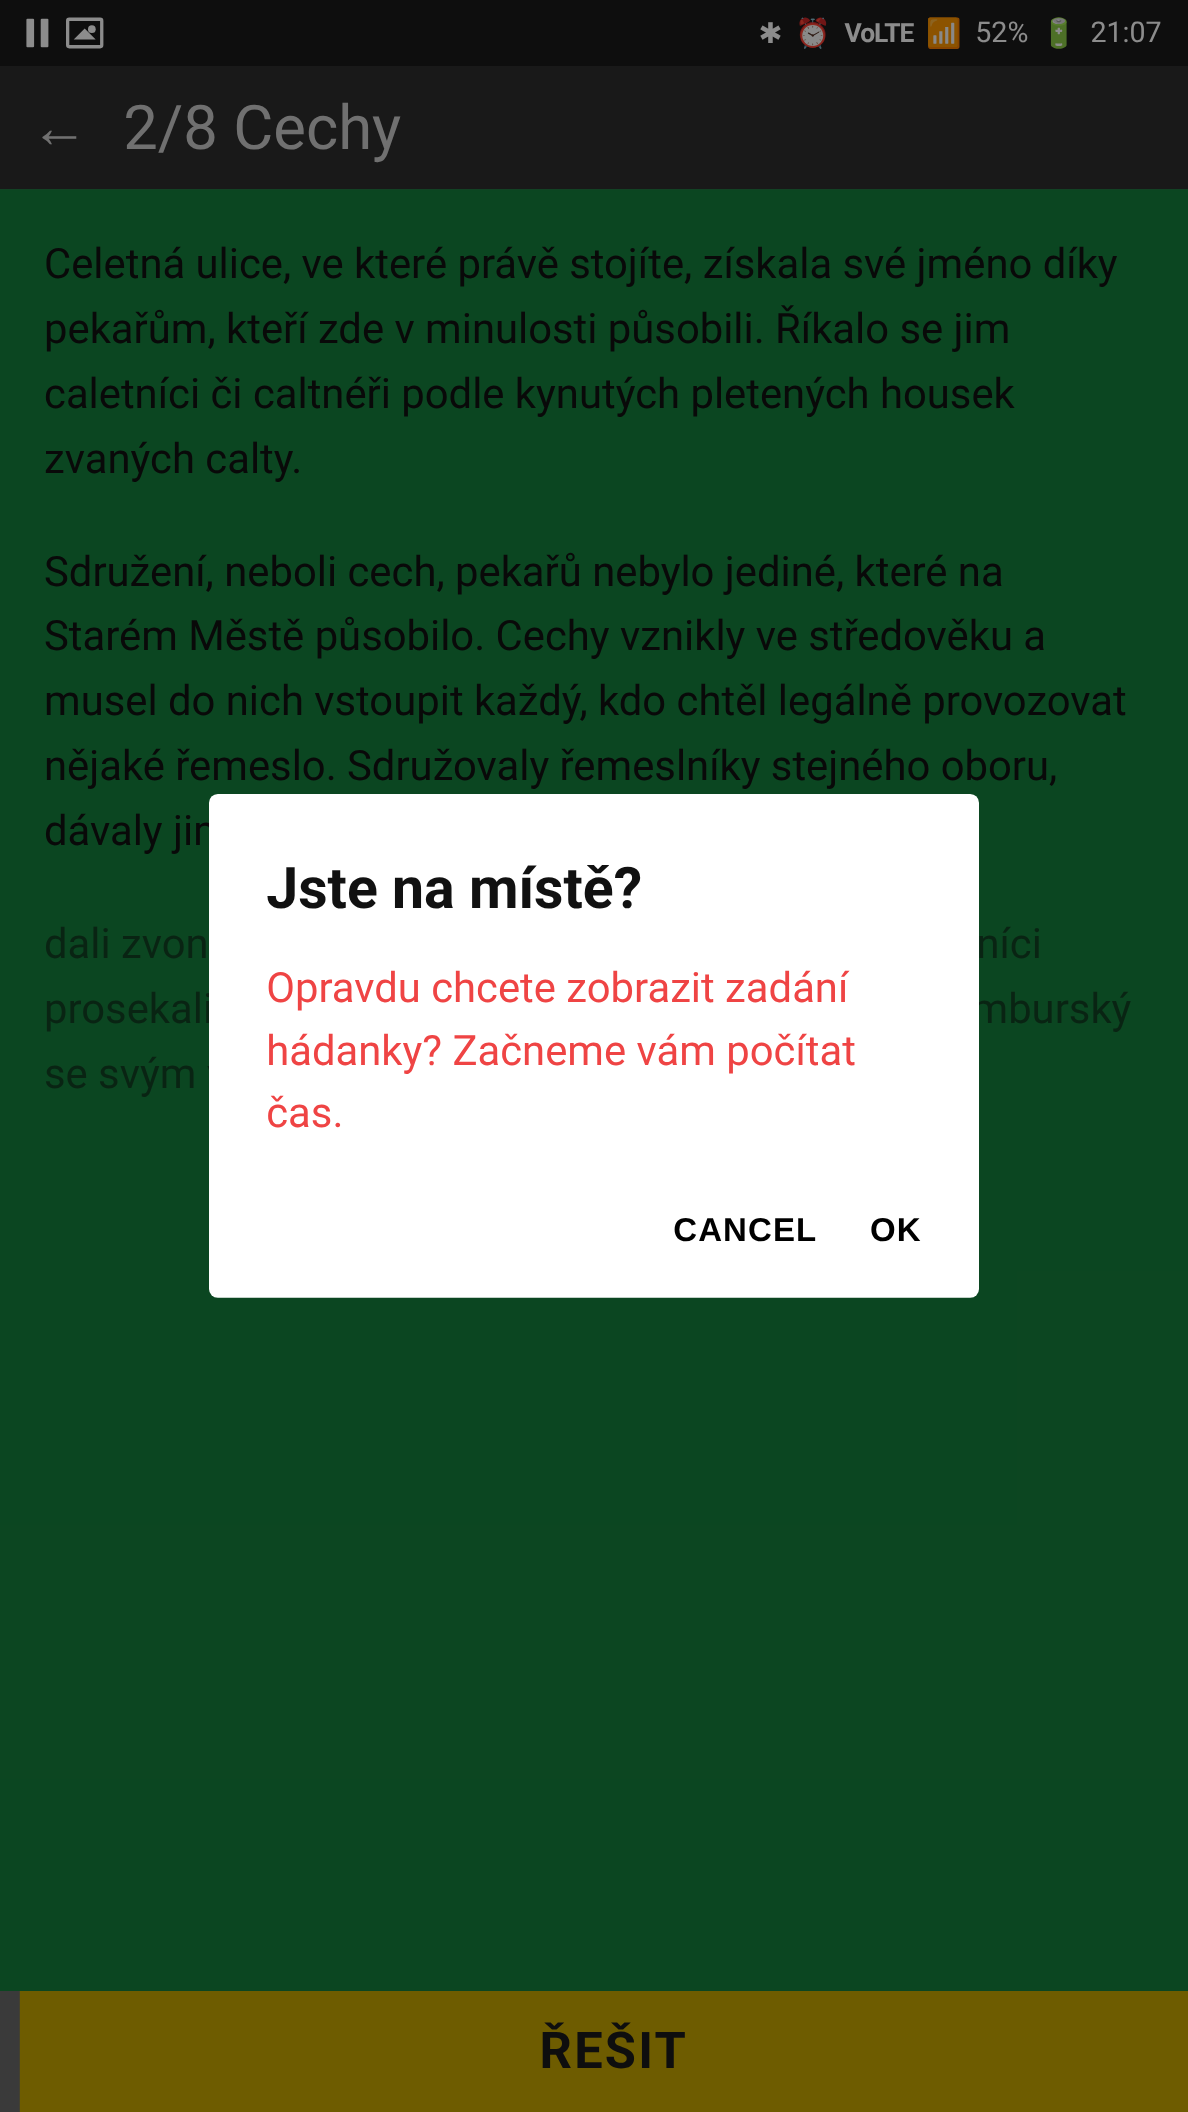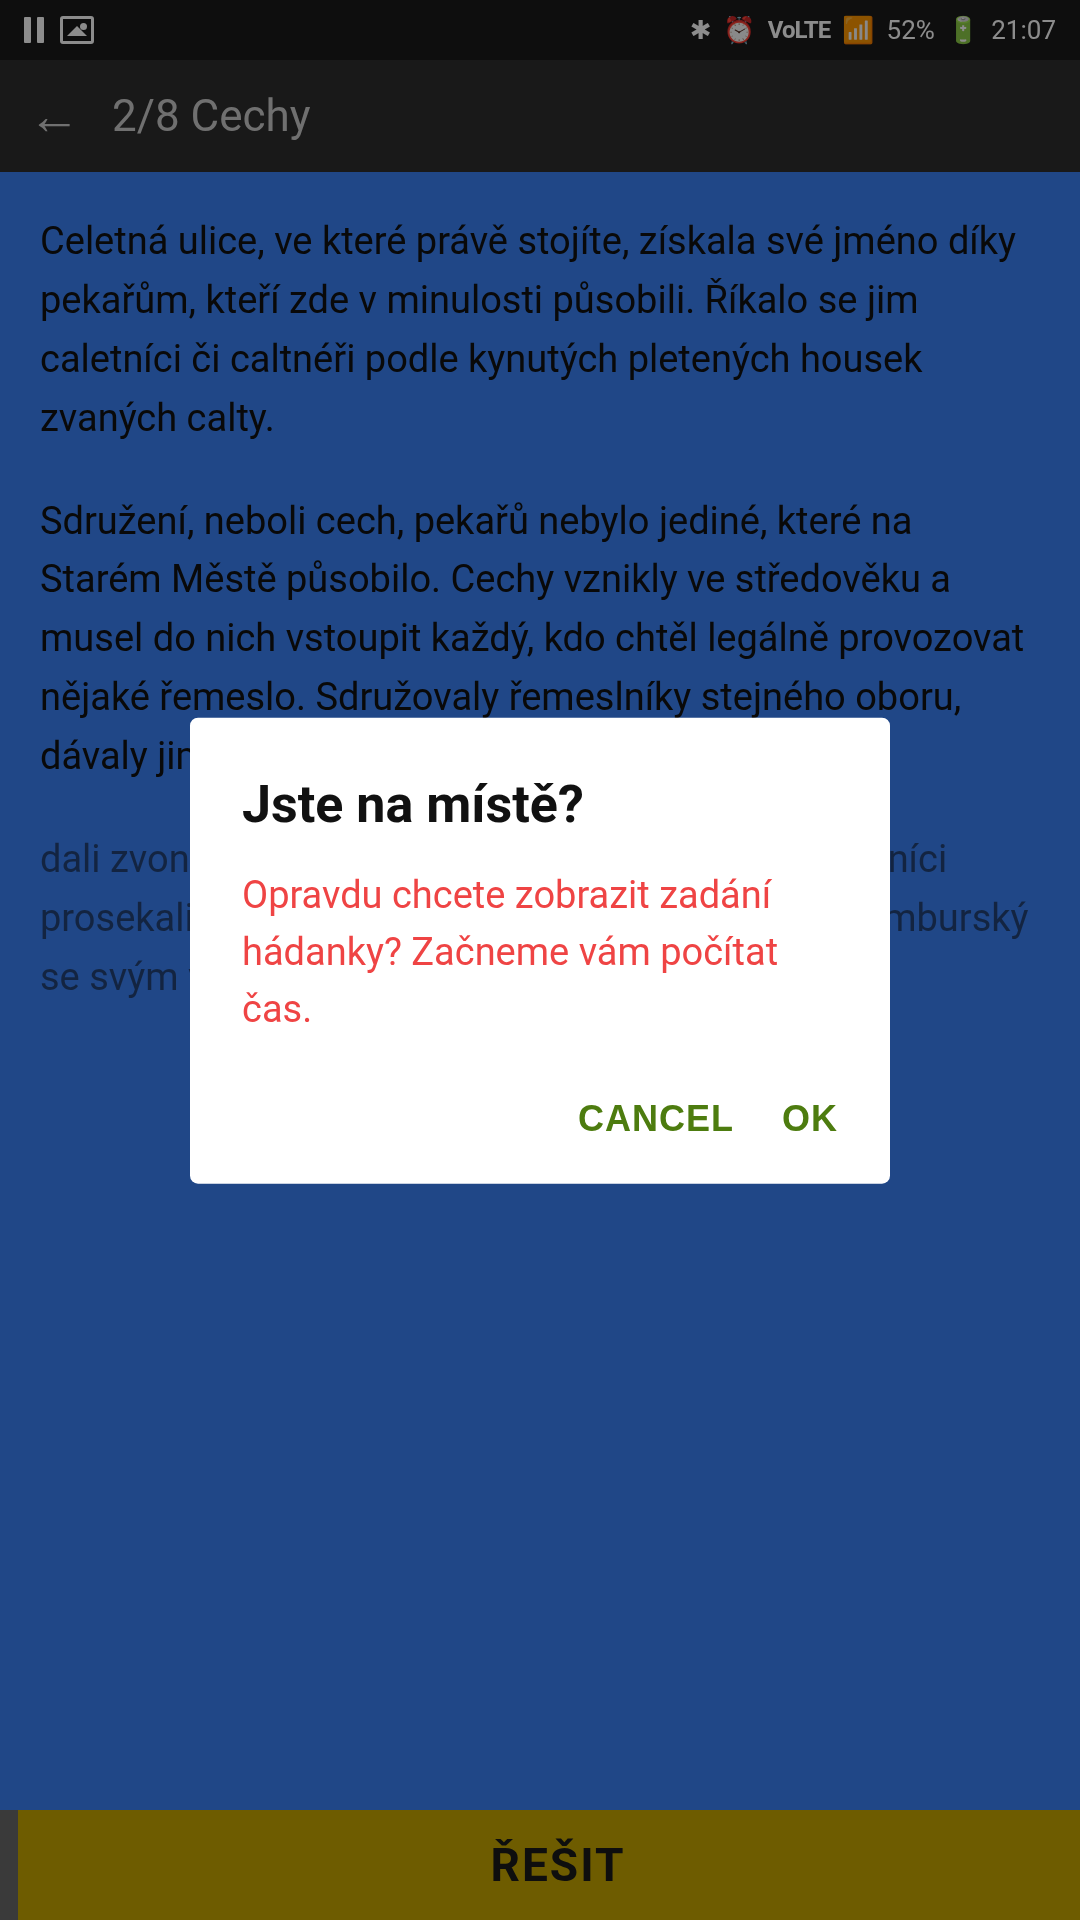--- a/index.html
+++ b/index.html
@@ -52,29 +52,29 @@
     }
 
     .back-arrow {
       color: #ccc;
       font-size: 52px;
       cursor: pointer;
     }
 
     .toolbar-title {
       color: #ccc;
-      font-size: 44px;
+      font-size: 56px;
       font-weight: 400;
     }
 
     
     .main-content {
       width: 100%;
       padding: 40px 40px 16px 40px;
-      background: #3b82f6;
+      background: #15803d;
     }
 
     .content-text {
       color: #111;
       font-size: 38px;
       line-height: 1.55;
     }
 
     .content-text p {
       margin-bottom: 44px;
@@ -138,23 +138,23 @@
       margin-bottom: 52px;
     }
 
     .dialog-buttons {
       display: flex;
       justify-content: flex-end;
       gap: 48px;
     }
 
     .dialog-btn {
-      font-size: 36px;
+      font-size: 30px;
       font-weight: 700;
-      color: #4d7c0f;
+      color: #000000;
       background: none;
       border: none;
       cursor: pointer;
       letter-spacing: 1px;
       padding: 8px 0;
     }
 
     
     .pause-icon {
       display: flex;

